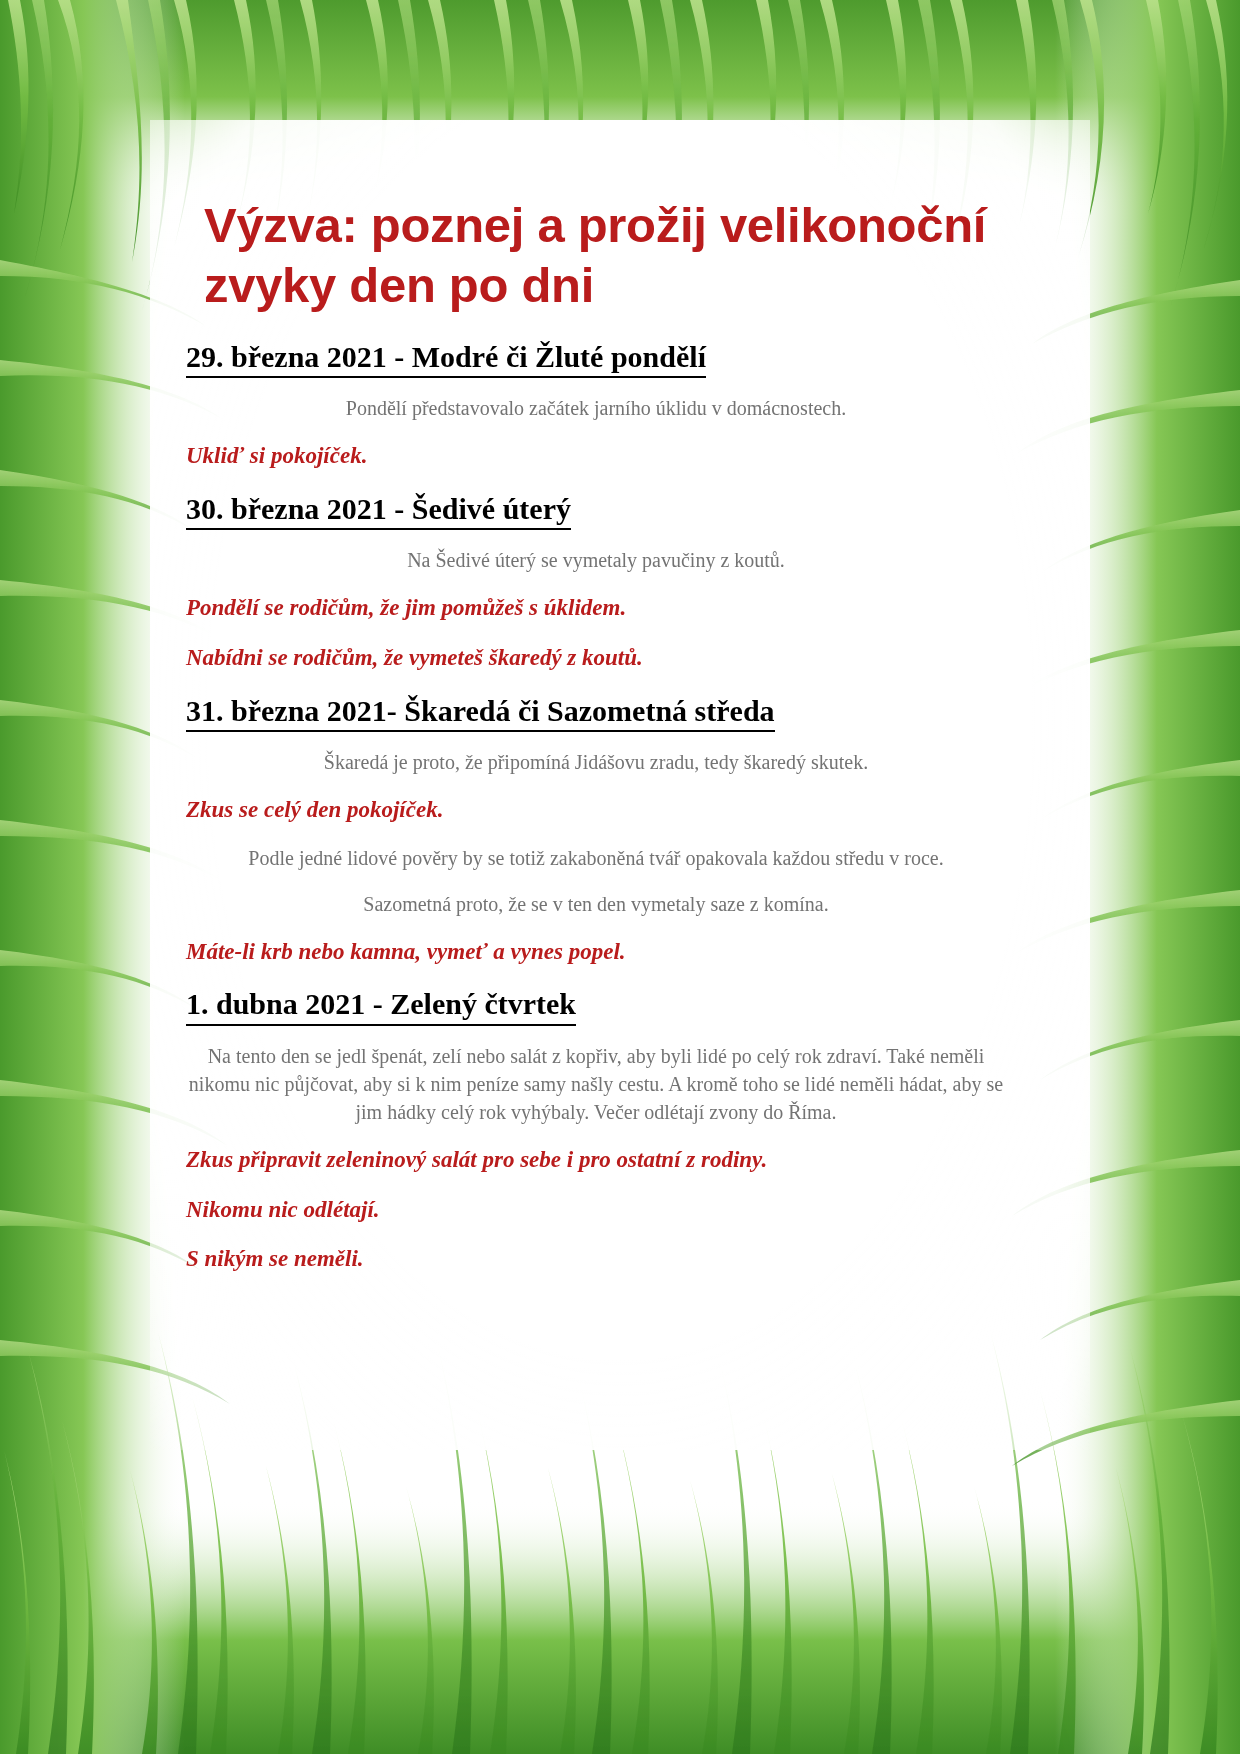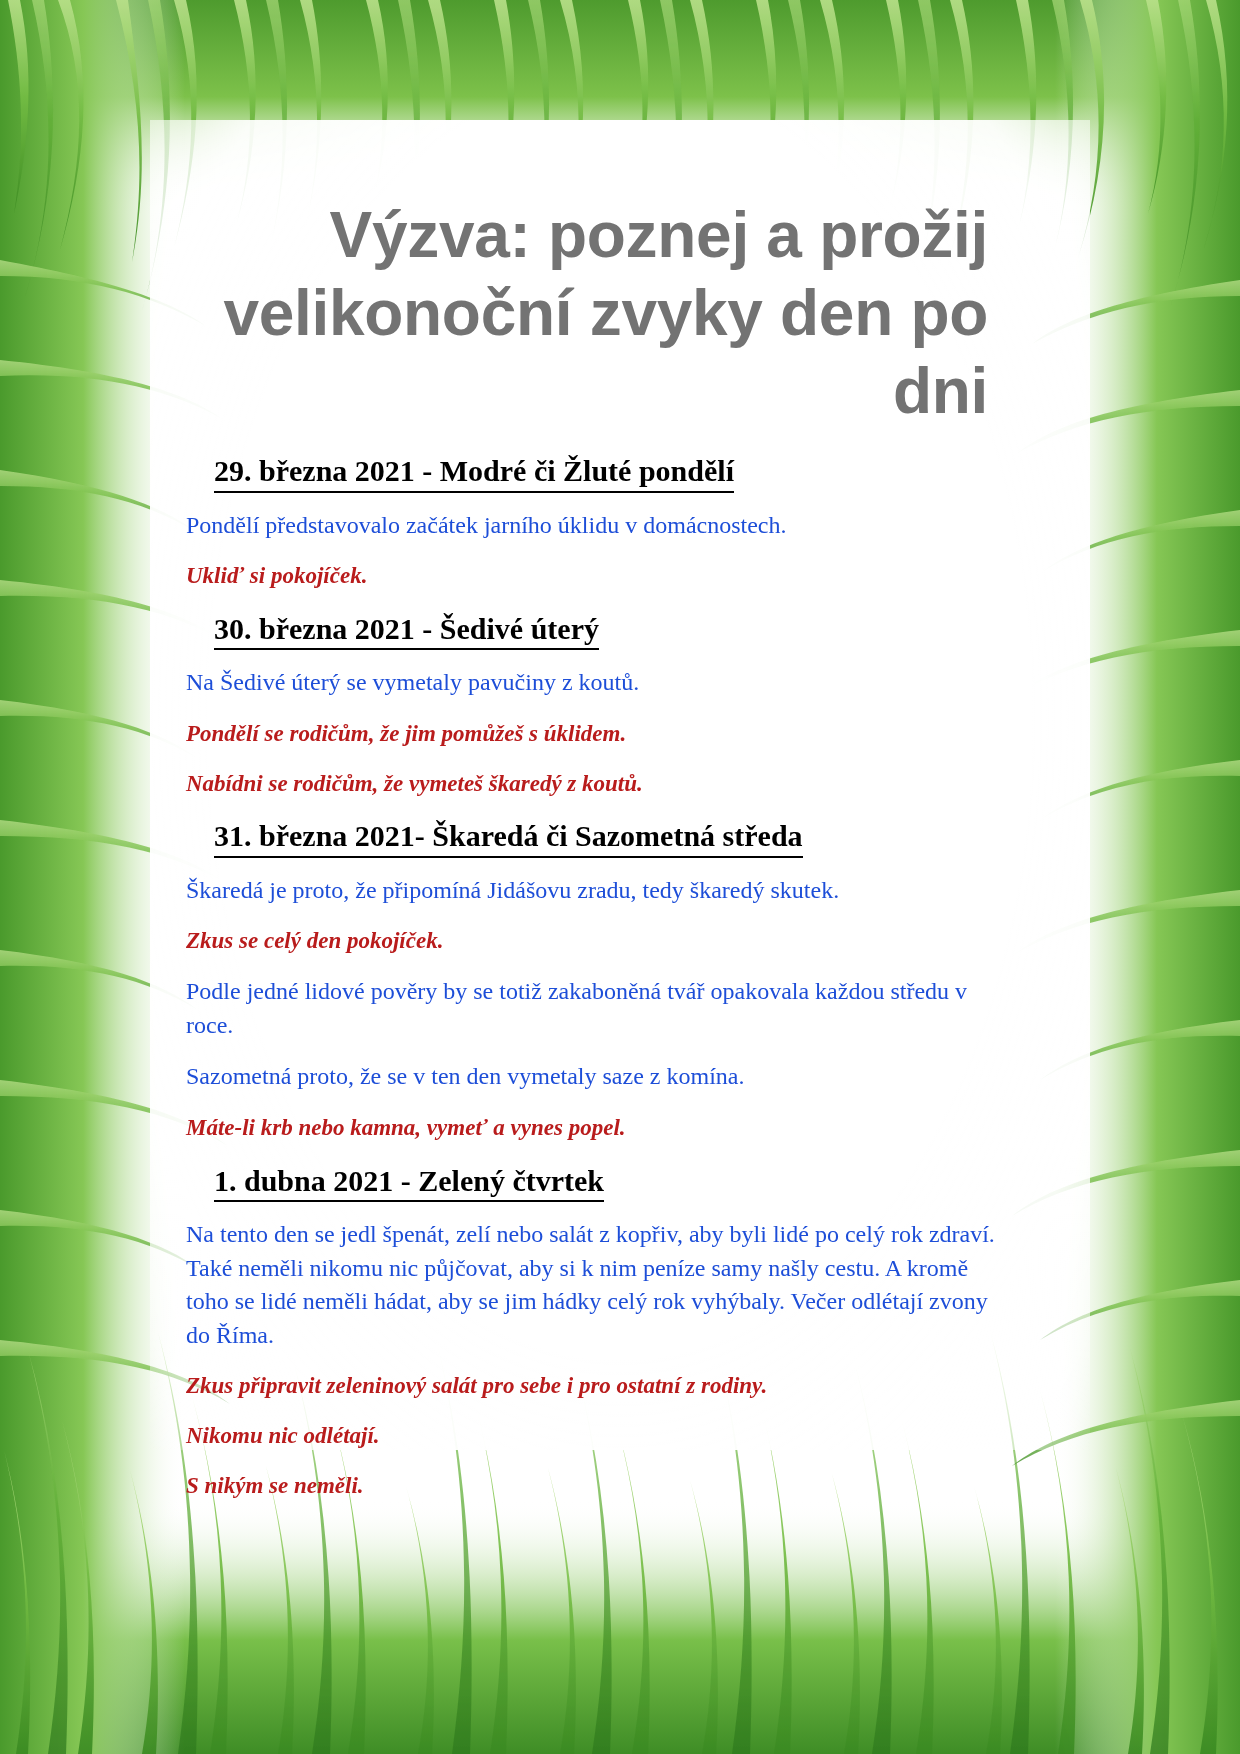--- a/index.html
+++ b/index.html
@@ -46,52 +46,52 @@
   
   .content {
     position: absolute;
     left: 186px;
     top: 196px;
     width: 820px;
     z-index: 3;
   }
 
   .doc-title {
-    color: #737373;
+    color: #b91c1c;
     font-family: "Liberation Sans", sans-serif;
     font-weight: bold;
-    font-size: 64px;
+    font-size: 49px;
     line-height: 1.22;
-    text-align: right;
+    text-align: left;
     margin: 0 0 22px 0;
     letter-spacing: -0.3px;
     padding: 0 18px;
   }
 
   .sec-heading {
     font-family: "Liberation Serif", serif;
     font-weight: bold;
     font-size: 30px;
     color: #000000;
     margin: 0 0 14px 0;
     padding: 0;
     display: inline-block;
     border-bottom: 2.5px solid #000;
     line-height: 1.28;
   }
   .heading-row { margin: 16px 0 2px 0; }
-  .heading-row:first-child { margin-top: 0; margin-left: 28px; }
+  .heading-row:first-child { margin-top: 0; }
 
   .body-par {
     font-family: "Liberation Serif", serif;
-    font-size: 24px;
-    color: #1d4ed8;
+    font-size: 20px;
+    color: #737373;
     line-height: 1.40;
     margin: 0 0 18px 0;
-    text-align: left;
+    text-align: center;
   }
 
   .task-line {
     font-family: "Liberation Serif", serif;
     font-size: 23px;
     font-weight: bold;
     font-style: italic;
     color: #b91c1c;
     line-height: 1.38;
     margin: 0 0 18px 0;

